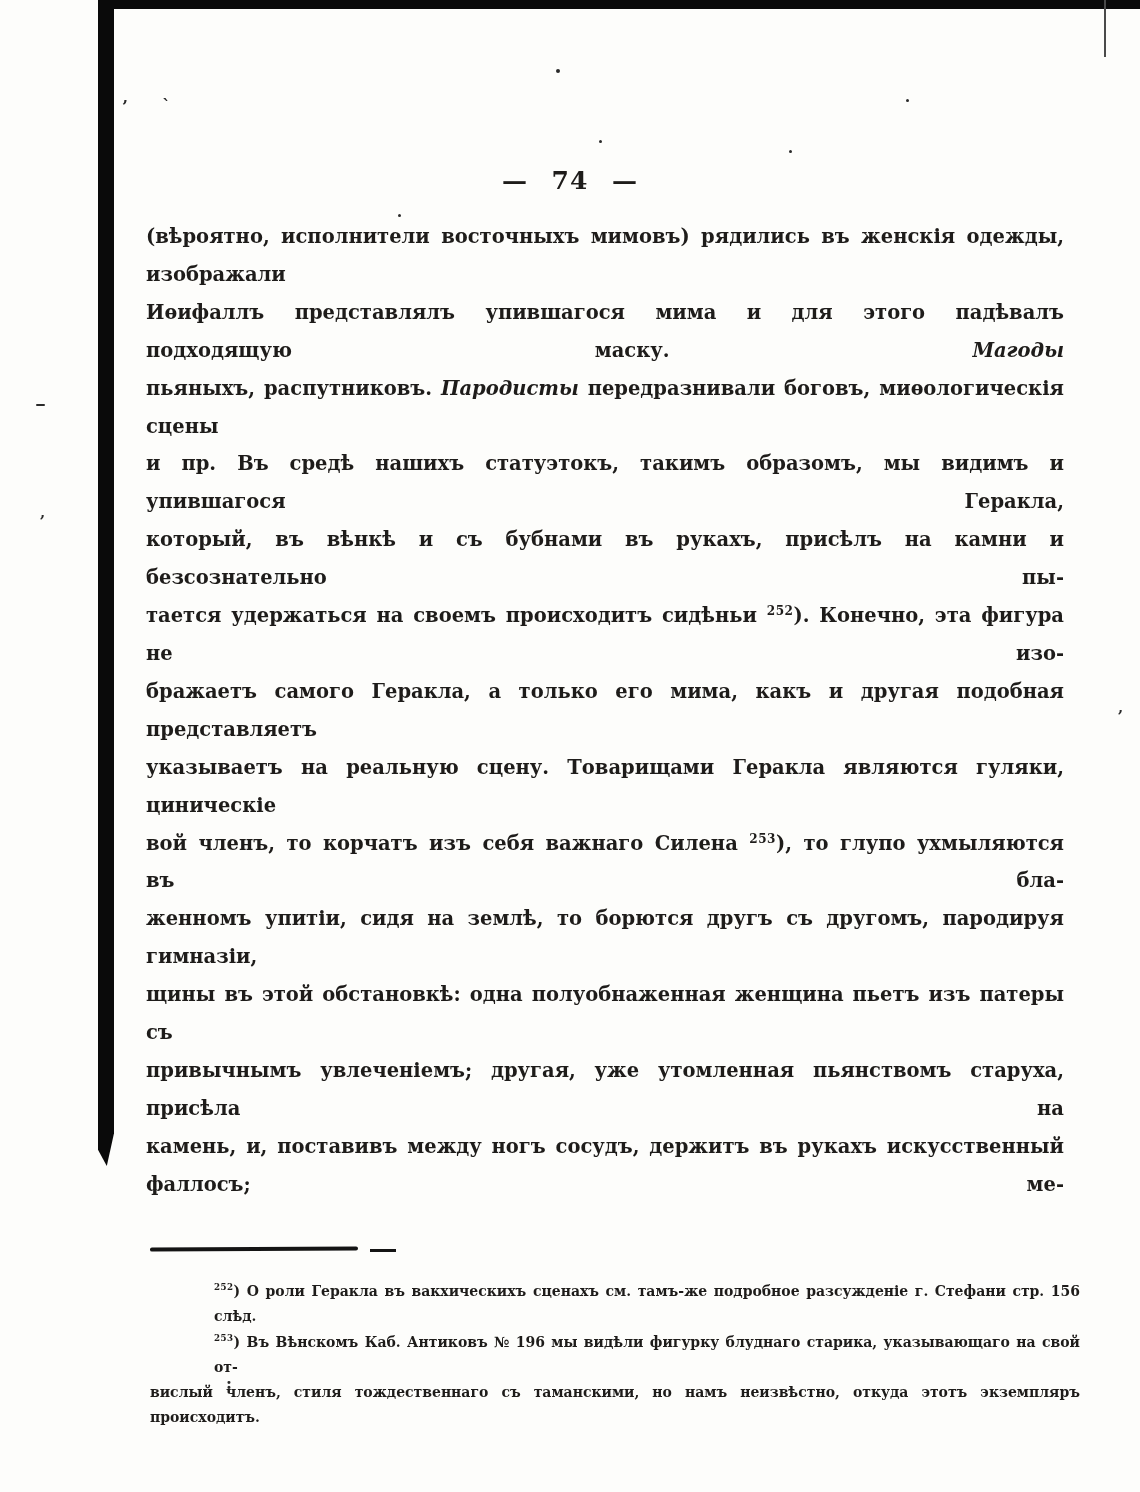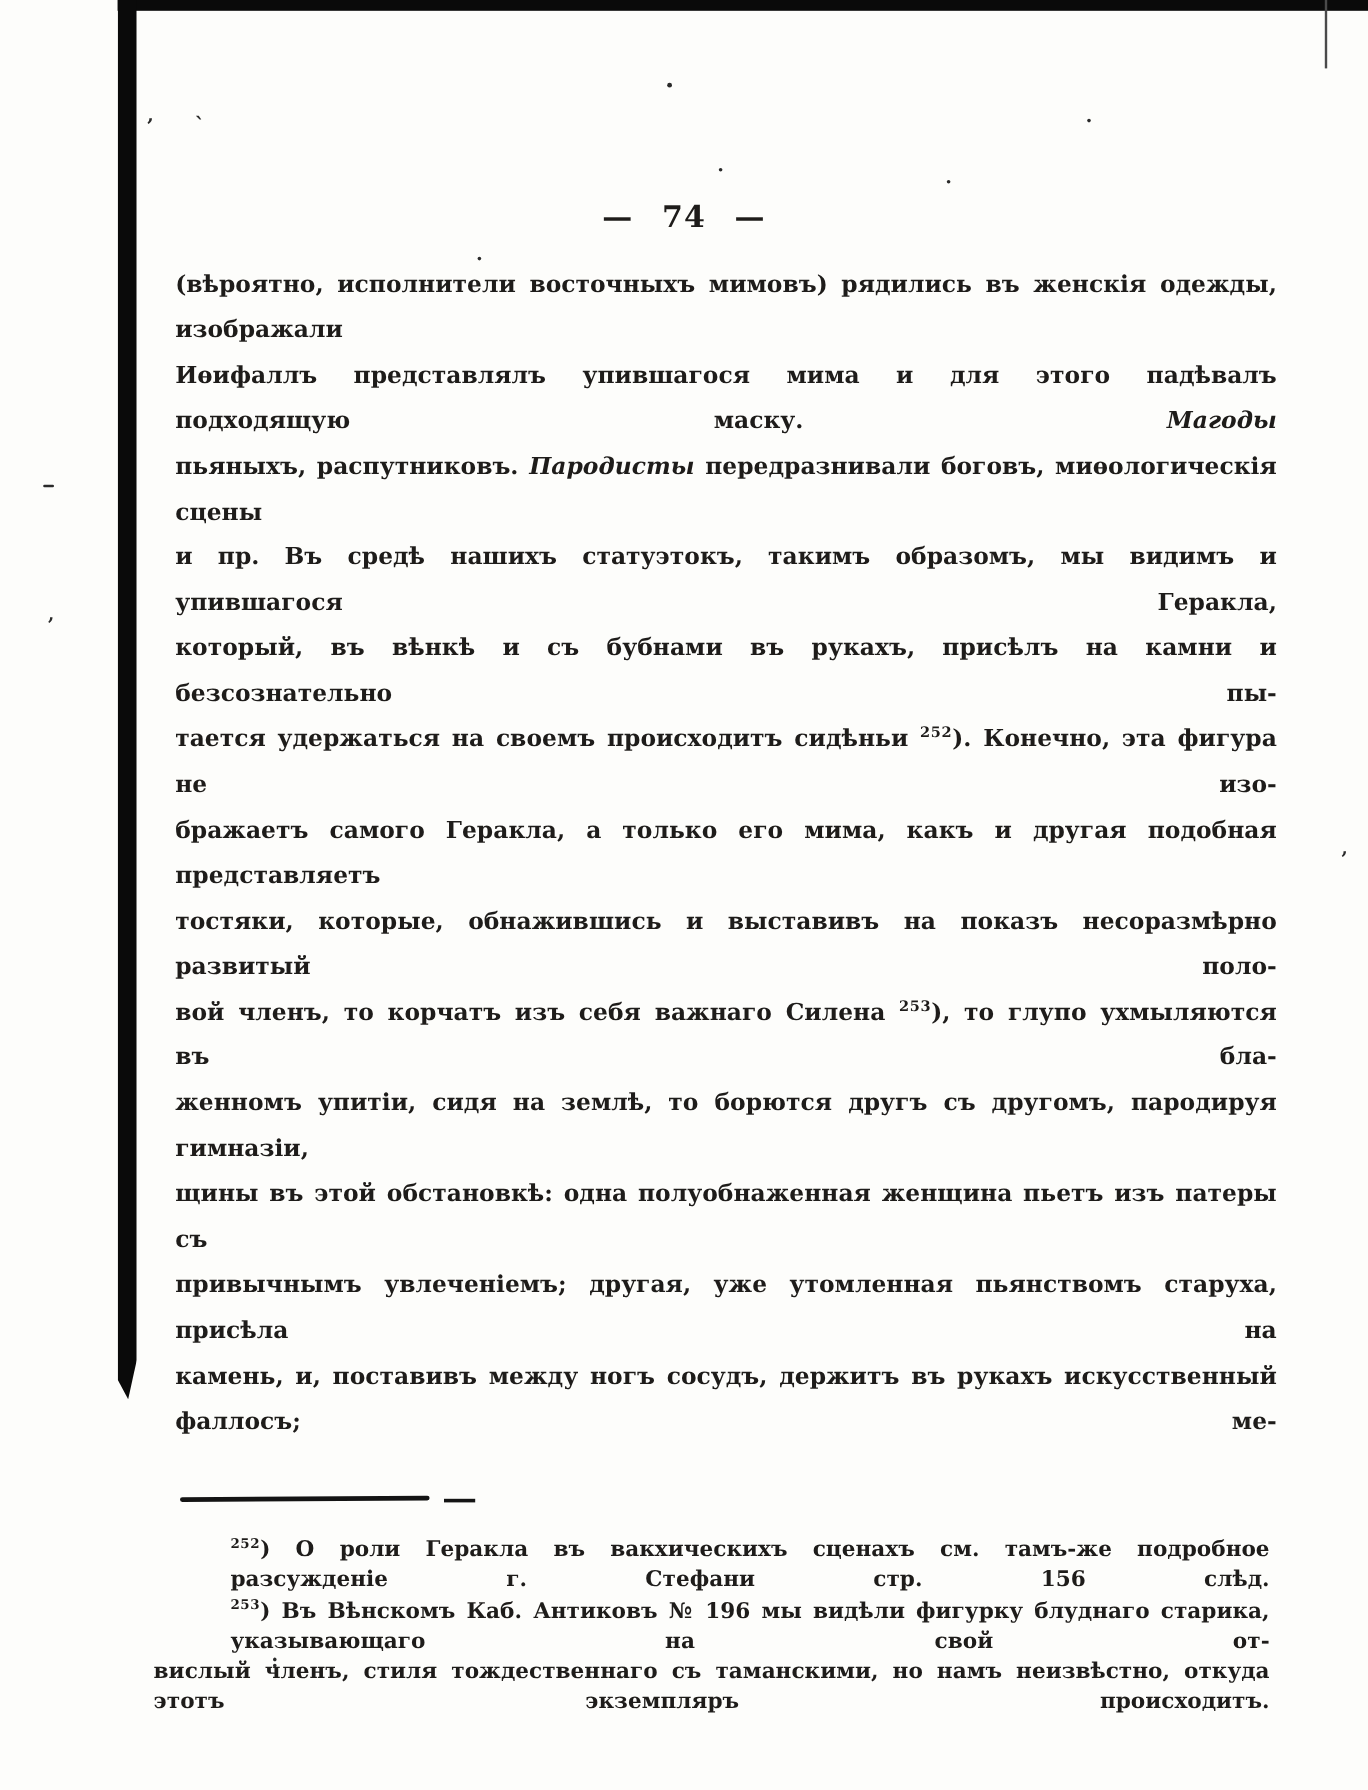--- a/index.html
+++ b/index.html
@@ -28,22 +28,22 @@
     font-size:19.5px;font-weight:bold;line-height:37.9px;word-spacing:2px;
   }
   .tline{text-align:justify;text-align-last:justify;white-space:normal;}
   .tline .it{font-style:italic;}
   .tline sup{font-size:0.62em;line-height:0;letter-spacing:0.5px;}
   
   .fn-rule{position:absolute;left:150px;top:1247px;width:208px;height:4px;background:#141414;transform:rotate(-0.35deg);border-radius:2px;}
   .fn-rule-dash{position:absolute;left:370px;top:1249px;width:26px;height:3px;background:#141414;}
   
   .fn-block{
-    position:absolute;left:128px;top:1279px;width:930px;
-    font-size:18px;font-weight:bold;line-height:25.3px;word-spacing:1.5px;
+    position:absolute;left:150px;top:1279px;width:930px;
+    font-size:14px;font-weight:bold;line-height:25.3px;word-spacing:1.5px;
   }
   .fn-block .tline.indent{padding-left:64px;}
   
   .speck{position:absolute;background:#2a2a2a;border-radius:50%;}
   .glyph-speck{position:absolute;color:#2a2a2a;font-weight:bold;line-height:1;}
 </style>
 </head>
 <body>
 
 <div class="page">
@@ -55,21 +55,21 @@
   <div class="page-number">— 74 —</div>
 
   <div class="body-block" id="body-lines">
       <div class="tline"><span>(вѣроятно, исполнители восточныхъ мимовъ) рядились въ женскія одежды, изображали</span></div>
       <div class="tline"><span>Иѳифаллъ представлялъ упившагося мима и для этого падѣвалъ подходящую маску. </span><span class="it">Магоды</span></div>
       <div class="tline"><span>пьяныхъ, распутниковъ. </span><span class="it">Пародисты</span><span> передразнивали боговъ, миѳологическія сцены</span></div>
       <div class="tline"><span>и пр. Въ средѣ нашихъ статуэтокъ, такимъ образомъ, мы видимъ и упившагося Геракла,</span></div>
       <div class="tline"><span>который, въ вѣнкѣ и съ бубнами въ рукахъ, присѣлъ на камни и безсознательно пы-</span></div>
       <div class="tline"><span>тается удержаться на своемъ происходитъ сидѣньи </span><sup>252</sup><span>). Конечно, эта фигура не изо-</span></div>
       <div class="tline"><span>бражаетъ самого Геракла, а только его мима, какъ и другая подобная представляетъ</span></div>
-      <div class="tline"><span>тостяки, которые, обнажившись и выставивъ на показъ несоразмѣрно развитый поло-</span></div>
+      <div class="tline"><span>указываетъ на реальную сцену. Товарищами Геракла являются гуляки, циническіе</span></div>
       <div class="tline"><span>вой членъ, то корчатъ изъ себя важнаго Силена </span><sup>253</sup><span>), то глупо ухмыляются въ бла-</span></div>
       <div class="tline"><span>женномъ упитіи, сидя на землѣ, то борются другъ съ другомъ, пародируя гимназіи,</span></div>
       <div class="tline"><span>щины въ этой обстановкѣ: одна полуобнаженная женщина пьетъ изъ патеры съ</span></div>
       <div class="tline"><span>привычнымъ увлеченіемъ; другая, уже утомленная пьянствомъ старуха, присѣла на</span></div>
       <div class="tline"><span>камень, и, поставивъ между ногъ сосудъ, держитъ въ рукахъ искусственный фаллосъ; ме-</span></div>
     </div>
 
   <div class="fn-rule"></div>
   <div class="fn-rule-dash"></div>
 

